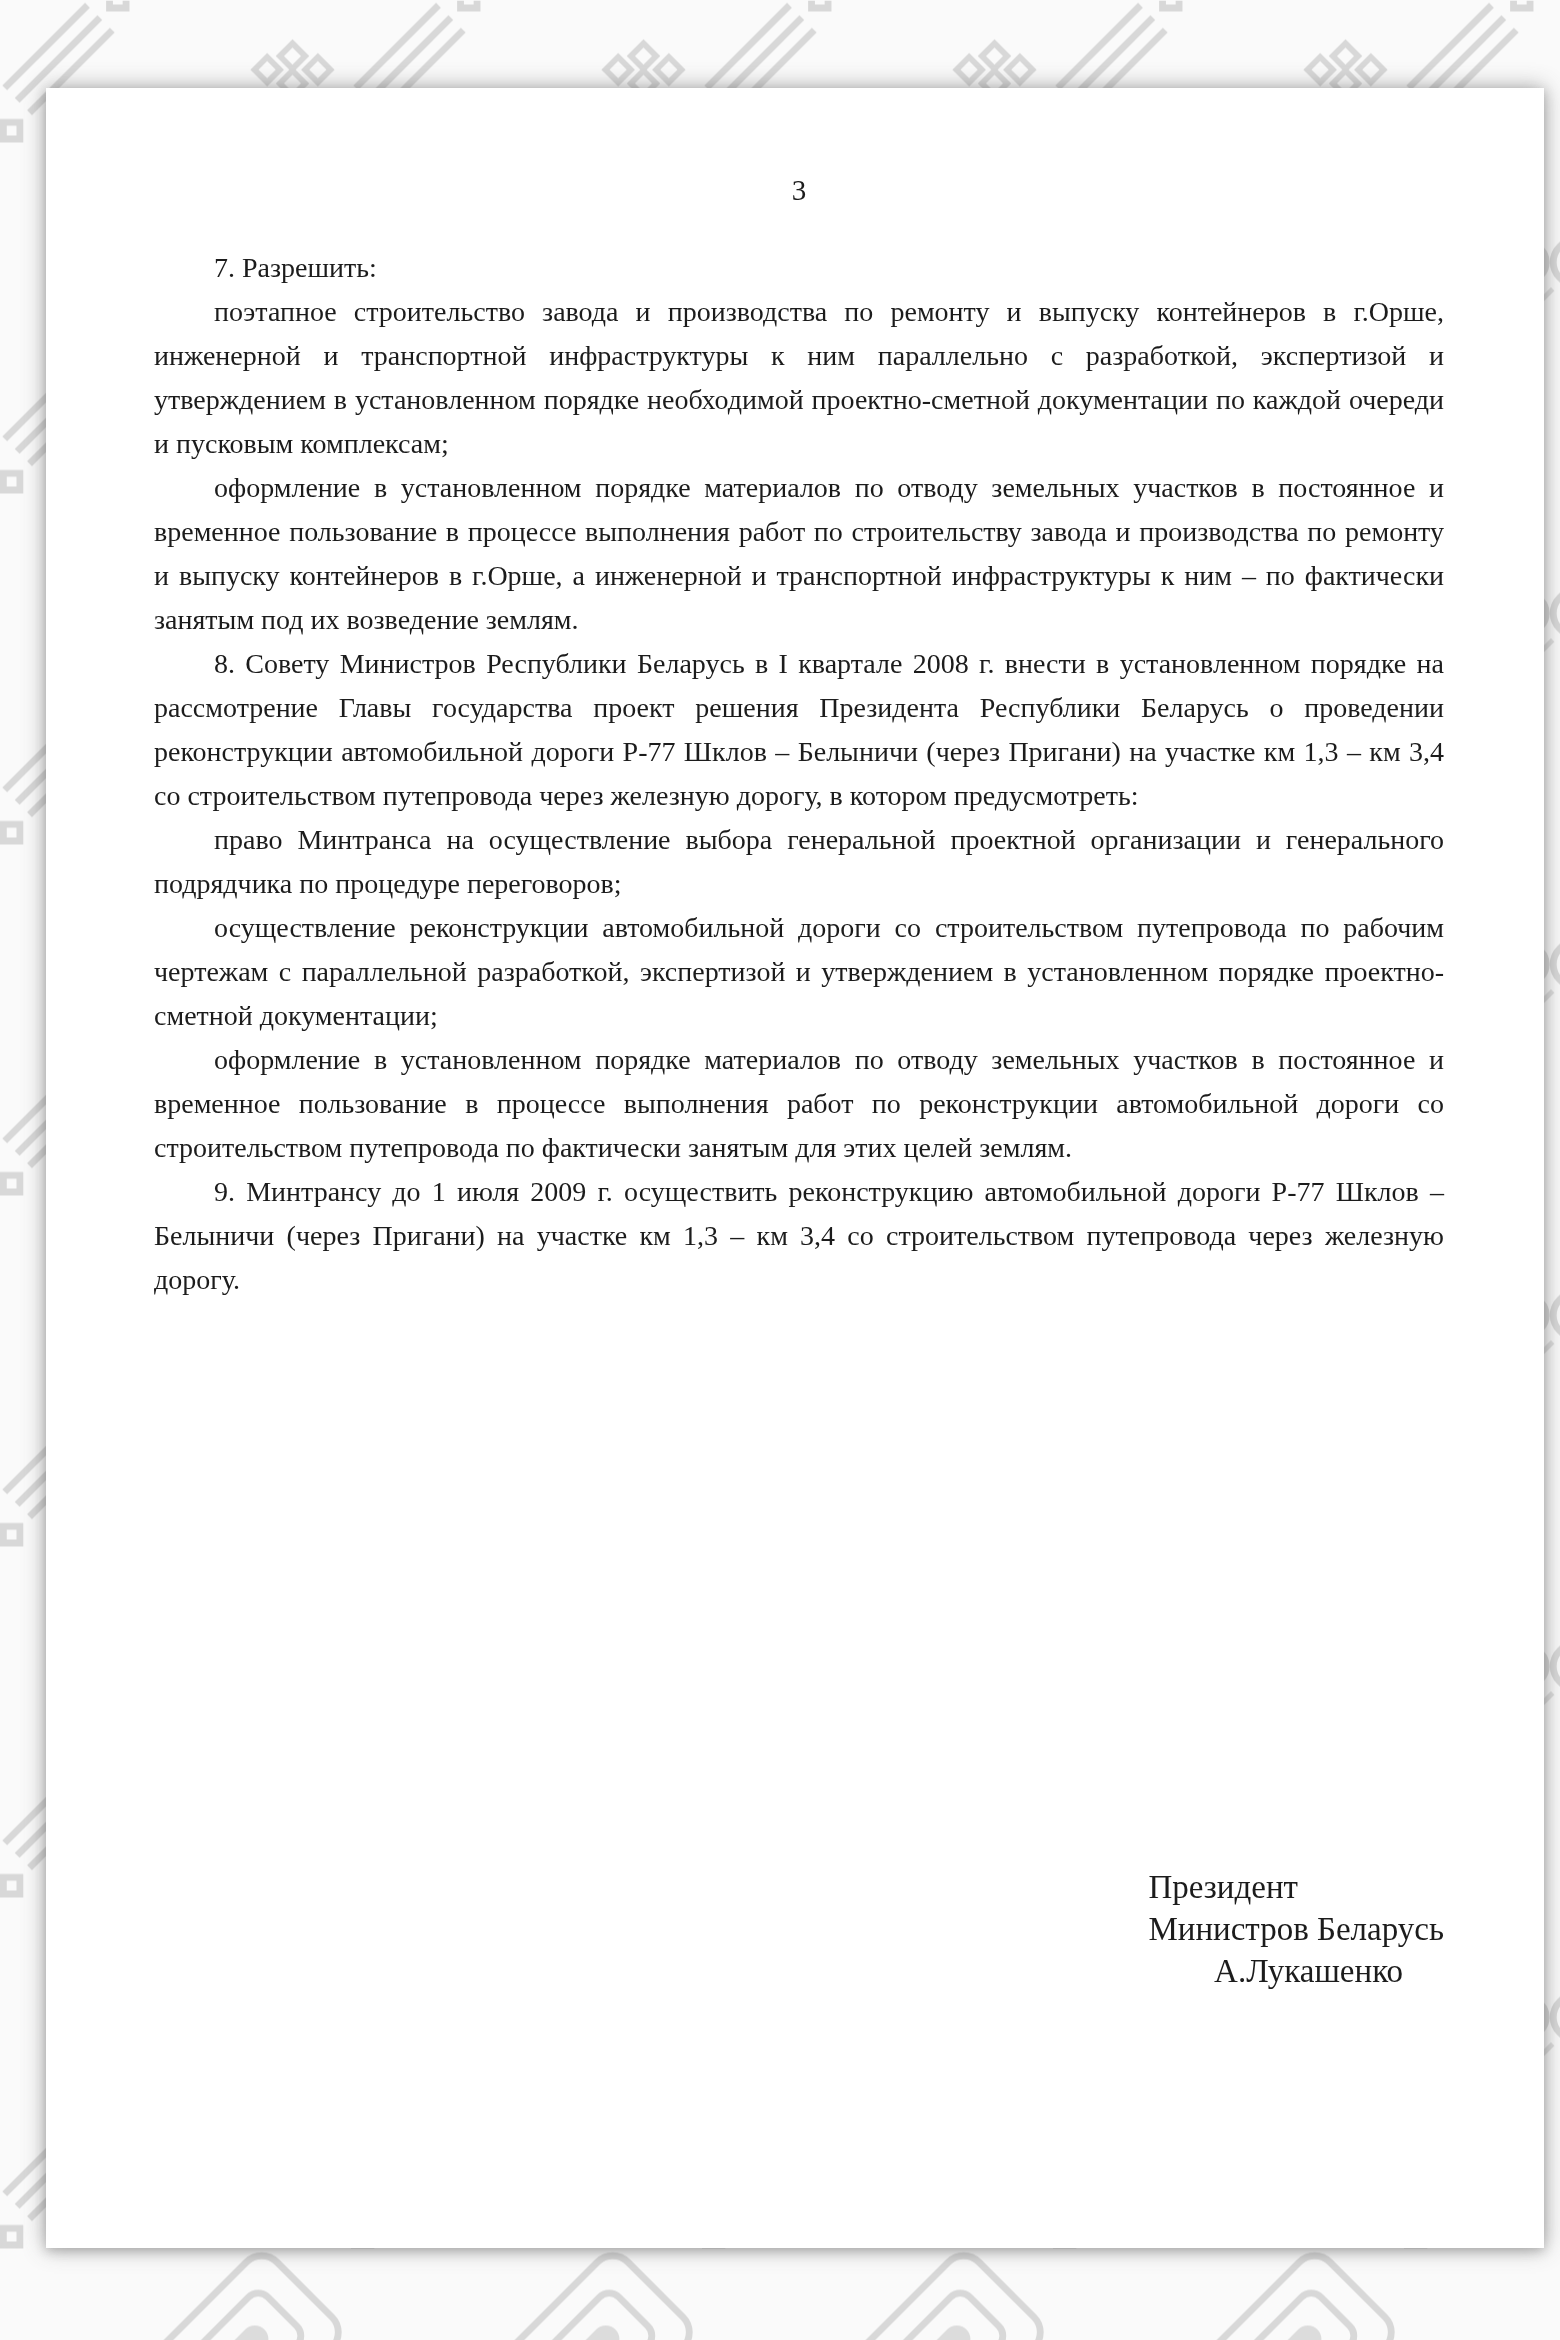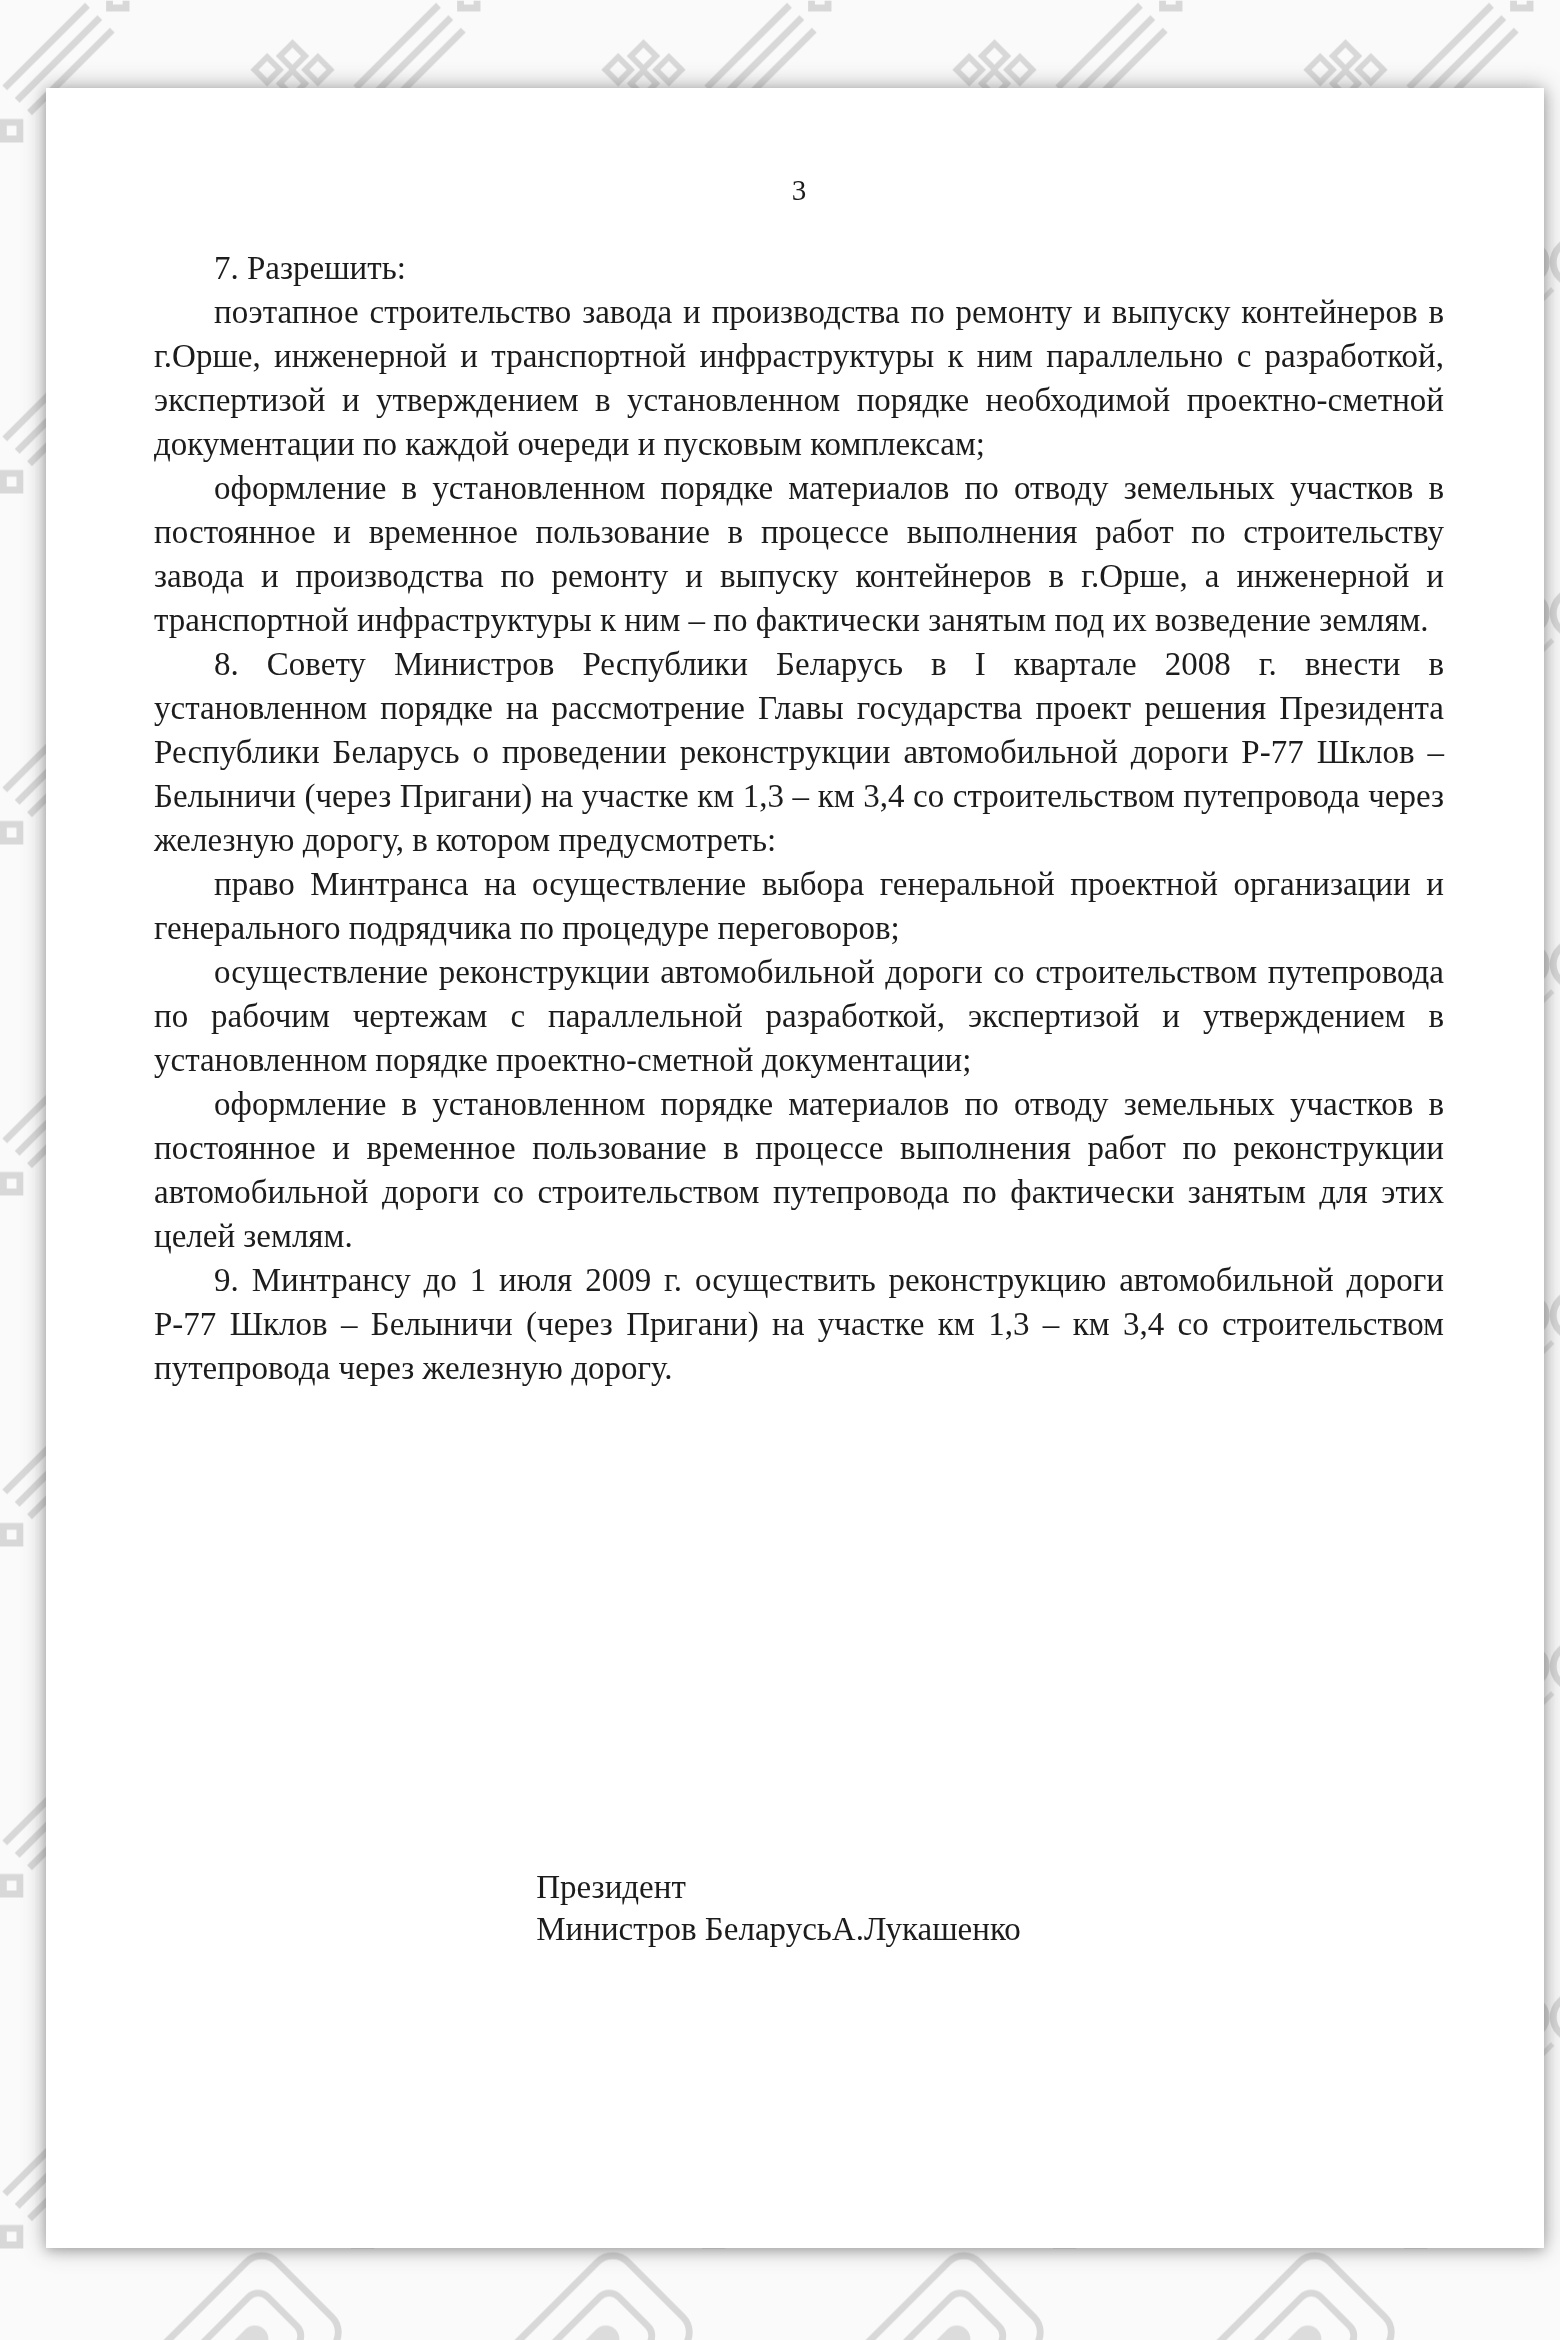--- a/index.html
+++ b/index.html
@@ -38,39 +38,40 @@
     width: 1290px;
   }
   .page-number {
     margin-top: 86px;
     text-align: center;
     font-size: 29px;
     line-height: 33px;
   }
   .body-text {
     margin-top: 39px;
-    font-size: 33px;
+    font-size: 28px;
     line-height: 44px;
     text-align: justify;
   }
   .body-text p {
     margin: 0;
     padding: 0;
     text-indent: 60px;
   }
   .signature {
     position: absolute;
     left: 108px;
     top: 1778px;
     width: 1290px;
     display: flex;
     justify-content: center;
     align-items: flex-end;
     font-size: 33px;
     line-height: 42px;
+    flex-direction: column;
   }
   .sig-right {
     margin-right: 41px;
   }
 </style>
 </head>
 <body>
 
 <svg class="ornament-bg" width="1560" height="2341" viewBox="0 0 1600 2400" xmlns="http://www.w3.org/2000/svg" aria-hidden="true">
   <defs>

